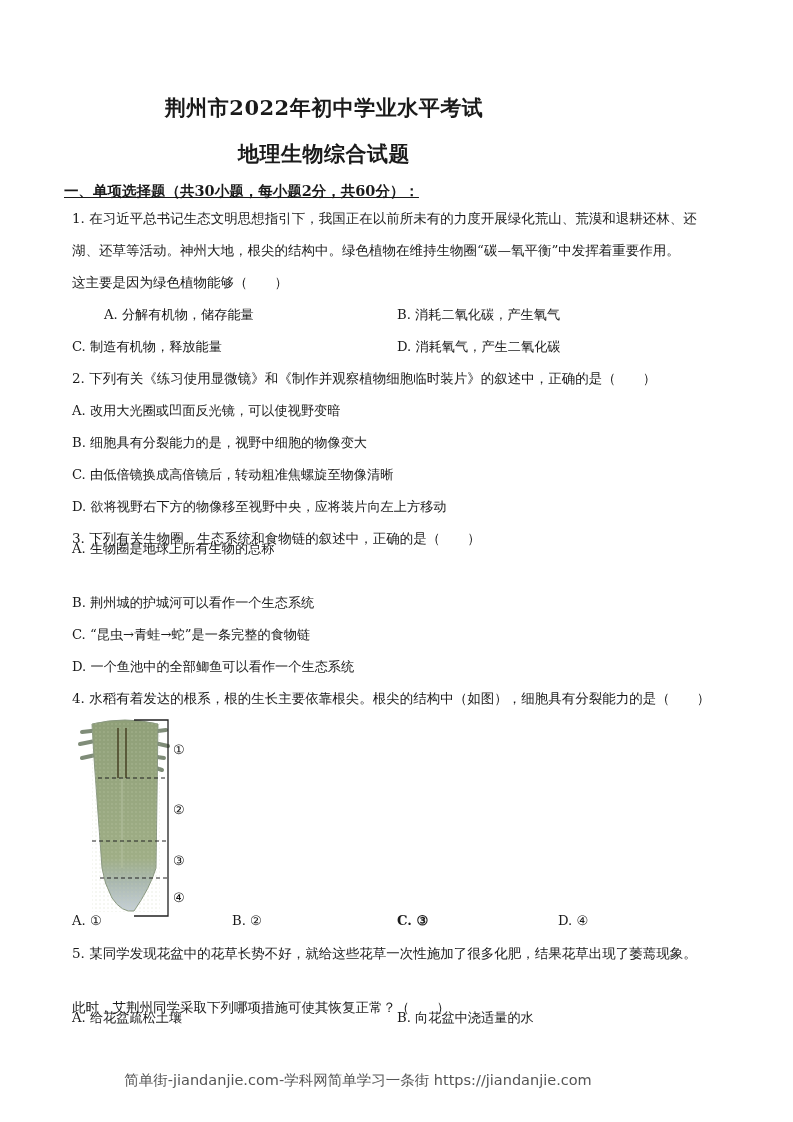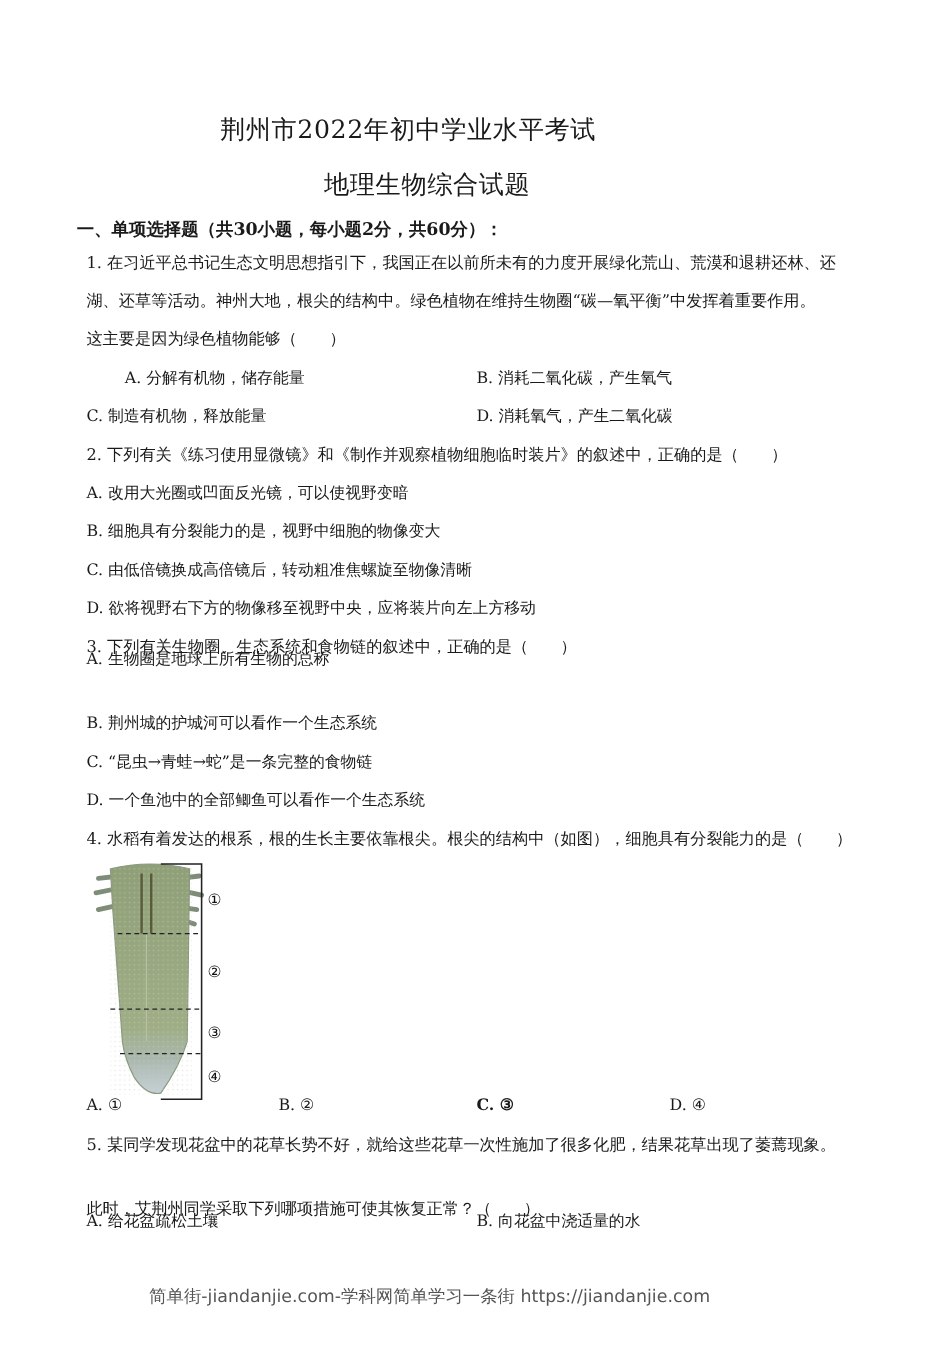--- a/index.html
+++ b/index.html
@@ -1,36 +1,36 @@
 <!DOCTYPE html>
 <html><head>
 <meta charset="utf-8">
 <style>
   html, body { margin:0; padding:0; background:#ffffff; }
   body { width:793px; height:1122px; position:relative; overflow:hidden; color:#1a1a1a;
          font-family:"DejaVu Serif","Liberation Serif",serif; }
   .abs { position:absolute; white-space:nowrap; }
-  .title { font-weight:normal; font-size:21px; letter-spacing:0.5px; left:16px; width:648px; text-align:center; }
+  .title { font-weight:bold; font-size:21px; letter-spacing:0.5px; left:0; width:648px; text-align:center; }
   .section { font-weight:bold; font-size:14.5px; left:64px; }
   .line { font-size:13.5px; left:72px; }
   .opt { font-size:13.2px; }
   .col1 { left:72px; }
   .col2 { left:397px; }
   .q4a { left:72px; } .q4b { left:232px; } .q4c { left:397px; } .q4d { left:558px; }
   .footer { font-family:"DejaVu Sans","Liberation Sans",sans-serif; font-size:14.5px; color:#555; left:0; width:716px; text-align:center; }
   .figure { position:absolute; left:70px; top:688px; width:130px; height:200px; }
 </style>
 </head>
 <body>
 
 <div>
 
   <div class="abs title" style="top:94px;">荆州市2022年初中学业水平考试</div>
-  <div class="abs title" style="top:140px;padding-left:16px;">地理生物综合试题</div>
-  <div class="abs section" style="top:182px;">一、单项选择题（共30小题，每小题2分，共60分）：</div>
+  <div class="abs title" style="top:140px;">地理生物综合试题</div>
+  <div class="abs section" style="top:182px;text-decoration:underline;">一、单项选择题（共30小题，每小题2分，共60分）：</div>
 
   <div>
     <div class="abs line" style="top:210px;">1. 在习近平总书记生态文明思想指引下，我国正在以前所未有的力度开展绿化荒山、荒漠和退耕还林、还</div>
     <div class="abs line" style="top:242px;">湖、还草等活动。神州大地，根尖的结构中。绿色植物在维持生物圈“碳—氧平衡”中发挥着重要作用。</div>
     <div class="abs line" style="top:274px;">这主要是因为绿色植物能够（　　）</div>
     <div class="abs opt col1" style="top:306px;margin-left:32px;">A. 分解有机物，储存能量</div>
     <div class="abs opt col2" style="top:306px;">B. 消耗二氧化碳，产生氧气</div>
     <div class="abs opt col1" style="top:338px;">C. 制造有机物，释放能量</div>
     <div class="abs opt col2" style="top:338px;">D. 消耗氧气，产生二氧化碳</div>
   </div>

